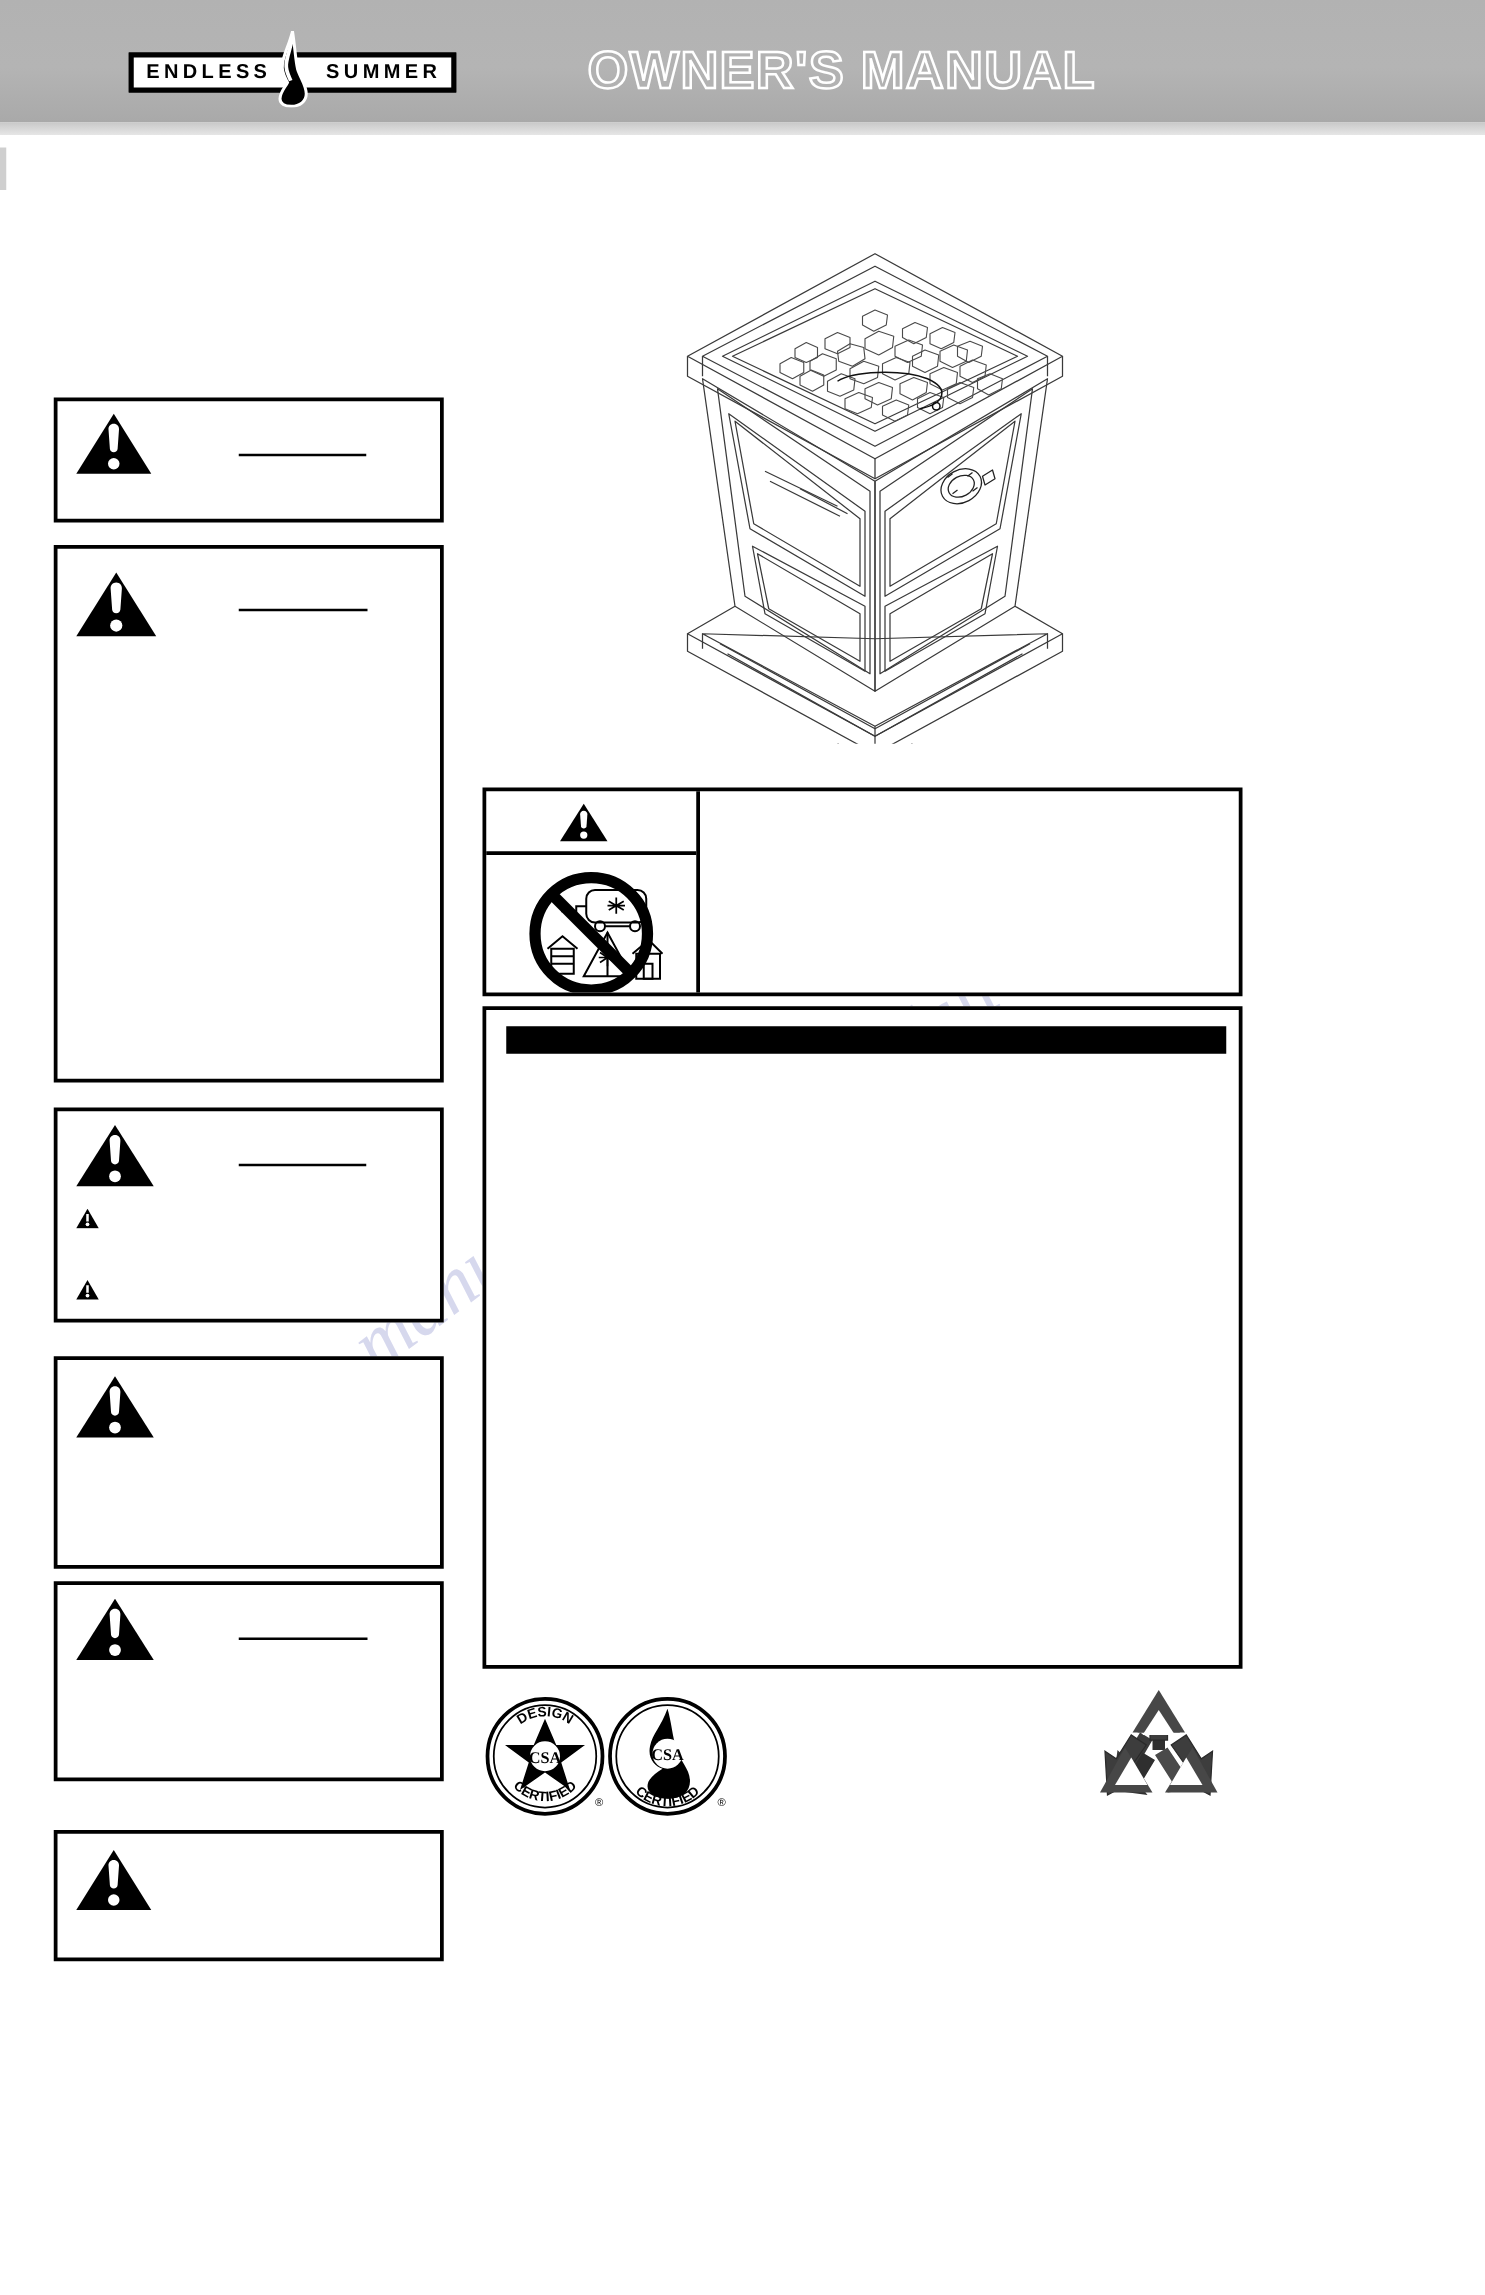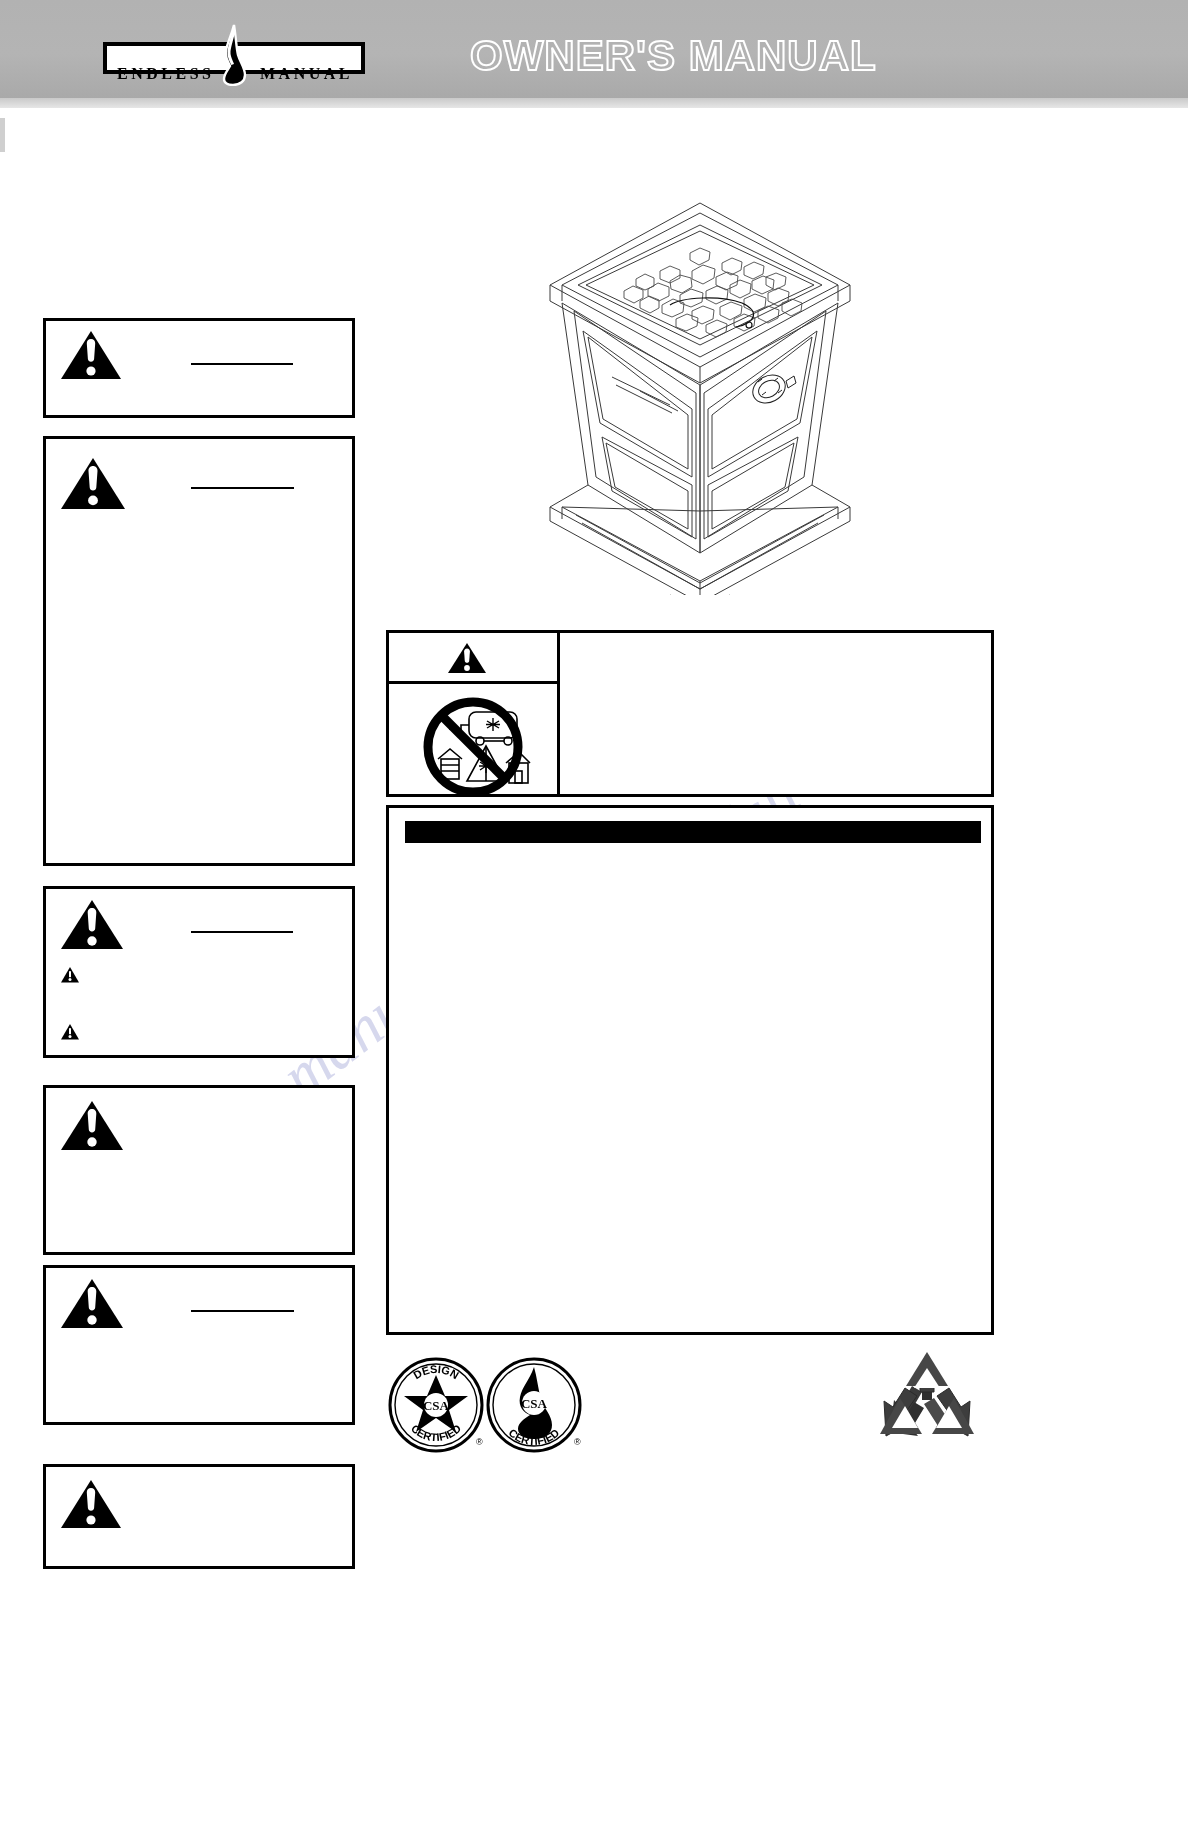--- a/index.html
+++ b/index.html
@@ -7,23 +7,23 @@
   .page{position:absolute;inset:0;background:#fff;}
 
   
   .header{position:absolute;left:0;top:0;width:1188px;height:98px;
           background:linear-gradient(180deg,#b2b2b2 0%,#b4b4b4 55%,#a9a9a9 100%);}
   .header-underline{position:absolute;left:0;top:98px;width:1188px;height:10px;
           background:linear-gradient(180deg,#c9c9c9 0%,#e6e6e6 100%);}
   .logo-box{position:absolute;left:103px;top:42px;width:262px;height:32px;
           background:#000;border:2px solid #000;box-sizing:border-box;}
   .logo-inner{position:absolute;left:2px;top:2px;right:2px;bottom:2px;background:#fff;}
-  .logo-text{position:absolute;top:16px;height:28px;line-height:28px;
+  .logo-text{position:absolute;top:0;height:28px;line-height:28px;
           font-weight:bold;font-size:16px;letter-spacing:3.5px;color:#000;
-          font-family:Liberation Serif, serif;}
+          font-family:Liberation Sans, sans-serif;}
   .logo-left{left:12px;}
   .logo-right{right:10px;}
   .flame{position:absolute;left:215px;top:24px;width:38px;height:62px;}
 
   .manual-title{position:absolute;left:470px;top:30px;width:430px;height:52px;
           font-size:42px;font-weight:bold;letter-spacing:1px;
           color:#b2b2b2;-webkit-text-stroke:2px #ffffff;
           text-transform:uppercase;line-height:52px;white-space:nowrap;
           font-family:"Liberation Sans",sans-serif;}
 
@@ -61,21 +61,21 @@
 </head>
 <body>
 
 <div class="page">
 
   <div class="header">
 
     <div class="logo-box">
       <div class="logo-inner"></div>
       <span class="logo-text logo-left">ENDLESS</span>
-      <span class="logo-text logo-right">MANUAL</span>
+      <span class="logo-text logo-right">SUMMER</span>
     </div>
 
     <div class="flame">
       <svg width="38" height="62" viewBox="0 0 38 62">
         <path d="M19 1 C16 13 12 19 11 27 C10 34 13 38 15 42 C13 46 9 50 9 55
                  C9 59 13 61 18 61 C25 61 30 57 30 51 C30 44 25 38 23 31
                  C21.5 25 21 14 19 1 Z" fill="#000" stroke="#ffffff" stroke-width="2.4"></path>
         <path d="M19 6 C17 16 14.5 21 14 27.5 C13.6 33 16 36.5 17.6 40.5" fill="none" stroke="#ffffff" stroke-width="3"></path>
       </svg>
     </div>

